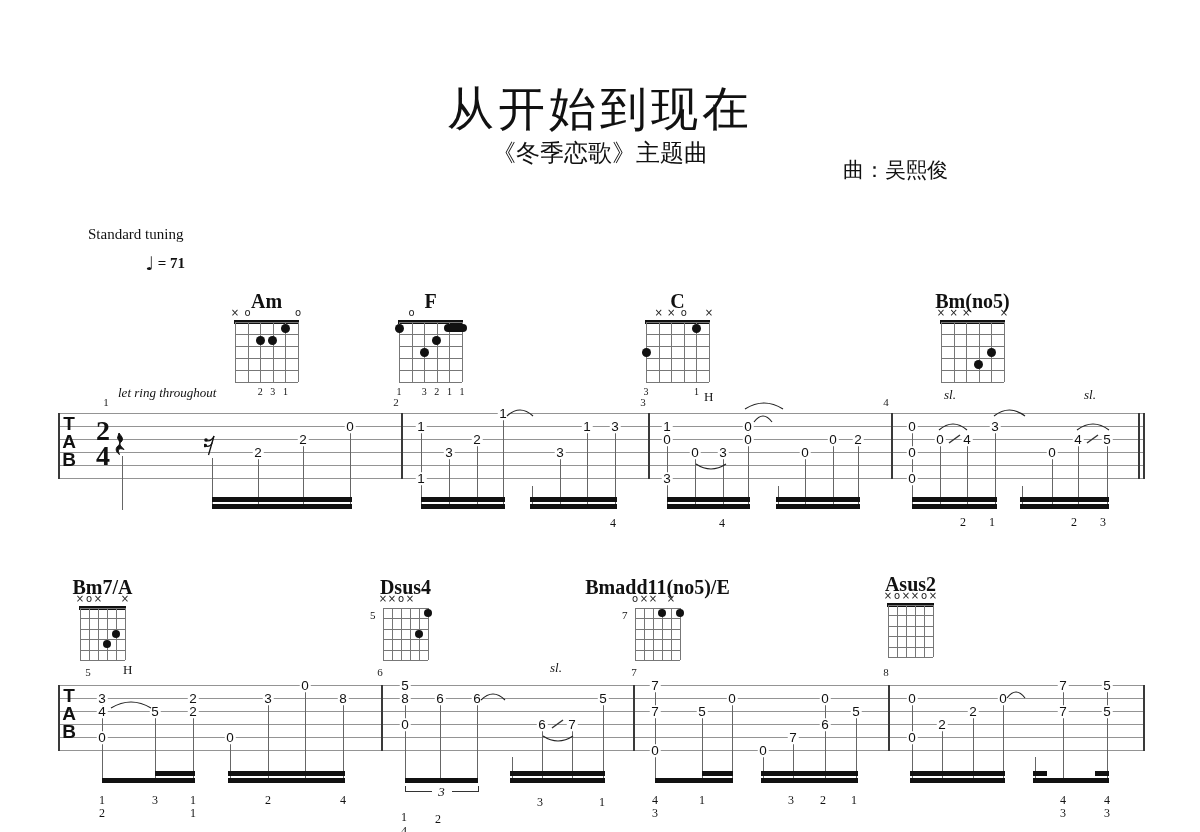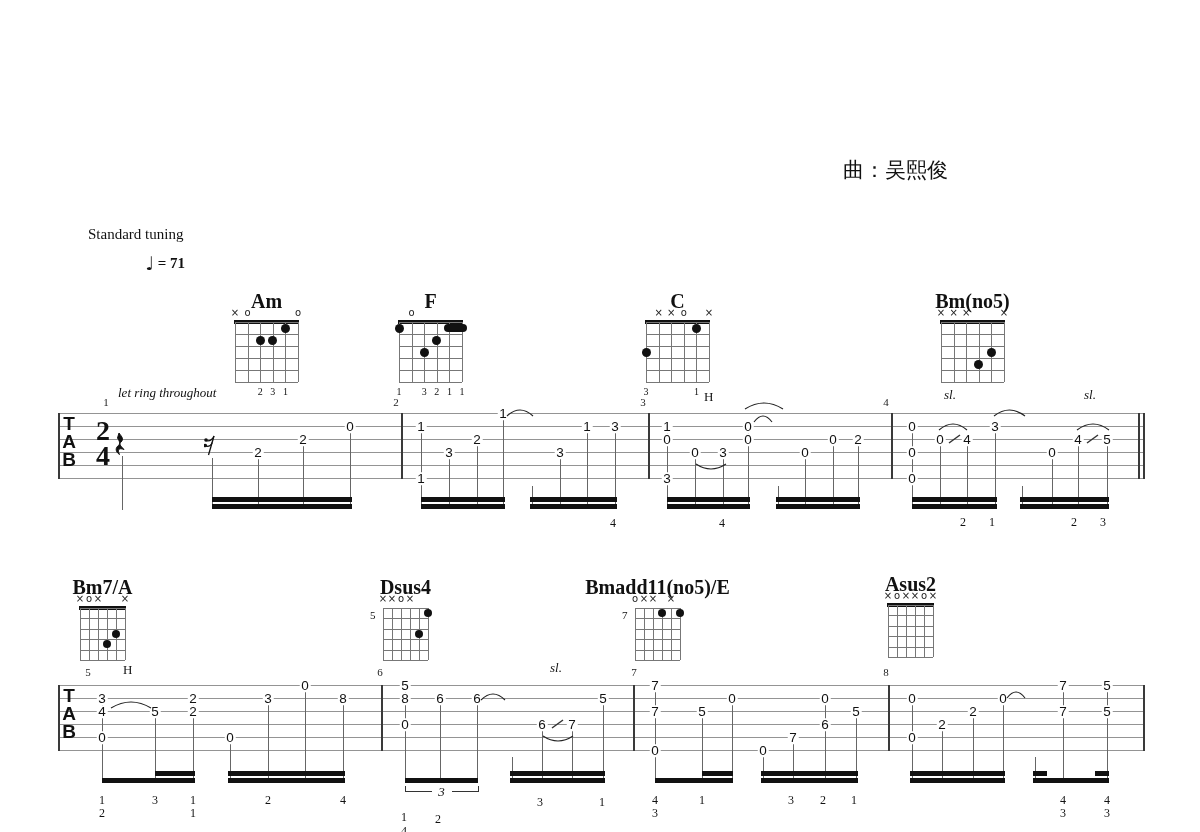--- a/index.html
+++ b/index.html
@@ -29,20 +29,22 @@
   .ann.it{font-style:italic;}
   .fing{font-size:12px;line-height:1;transform:translate(-50%,0);}
   .tupnum{font-style:italic;font-size:13px;line-height:1;transform:translate(-50%,-50%);}
   .tline{background:#333;}
   svg{display:block;}
 </style>
 </head>
 <body>
 
 <div class="page">
+  <div class="abs title">从开始到现在</div>
+  <div class="abs subtitle">《冬季恋歌》主题曲</div>
   <div class="abs composer">曲：吴熙俊</div>
   <div class="abs tuninglabel">Standard tuning</div>
   <div class="abs tempo"><span class="nq">♩</span> <span>= 71</span></div>
   <div id="score">
       <div class="abs chordname" style="left: 266.5px; top: 290px;">Am</div>
       <div class="abs marker" style="left: 235px; top: 313px;">×</div>
       <div class="abs marker" style="left: 247.6px; top: 313px;">o</div>
       <div class="abs marker" style="left: 298px; top: 313px;">o</div>
       <div class="abs" style="left: 234px; top: 319.5px; width: 65px; height: 4px; background: rgb(17, 17, 17);"></div>
       <div class="abs" style="left: 235px; top: 322px; width: 1px; height: 60px; background: rgb(119, 119, 119);"></div>

